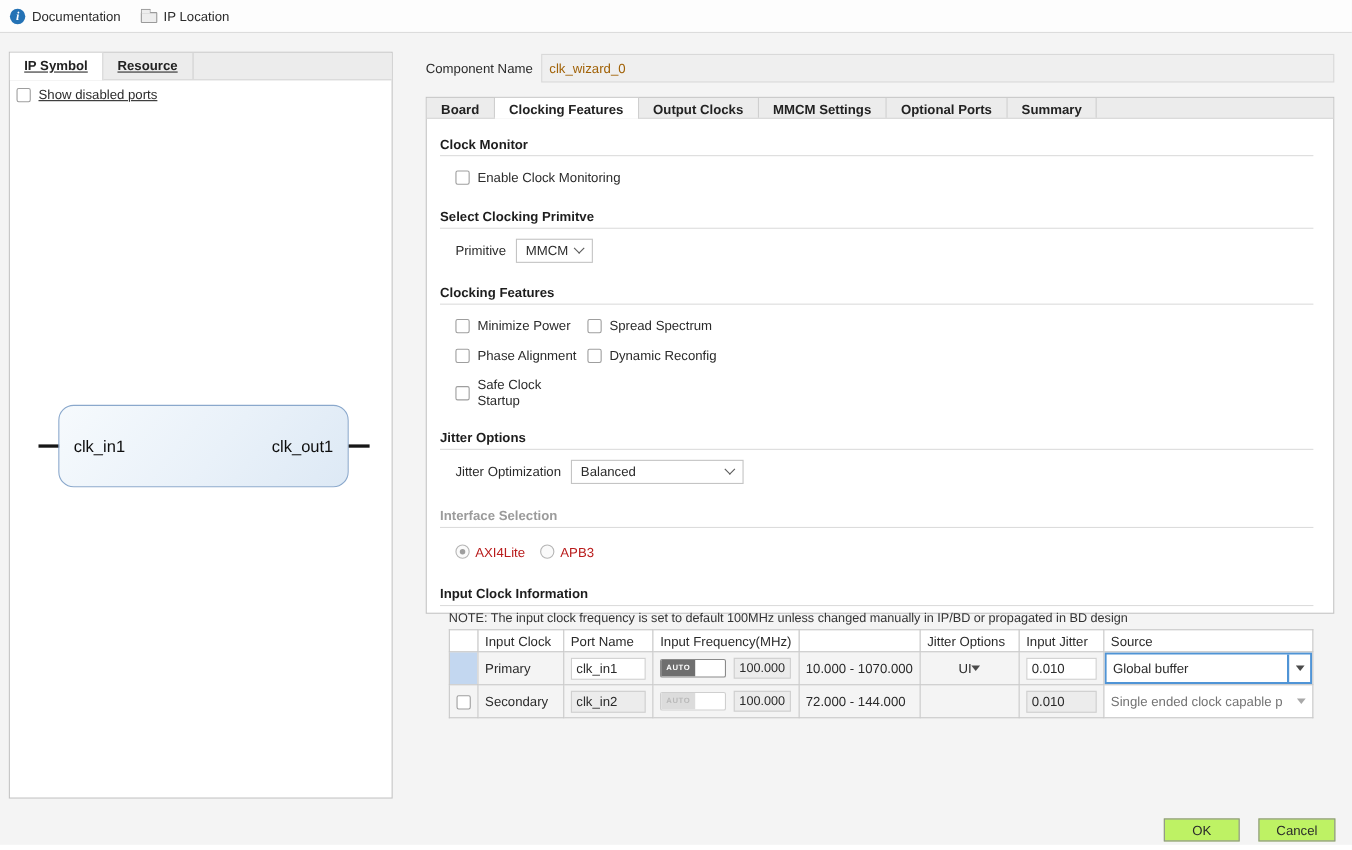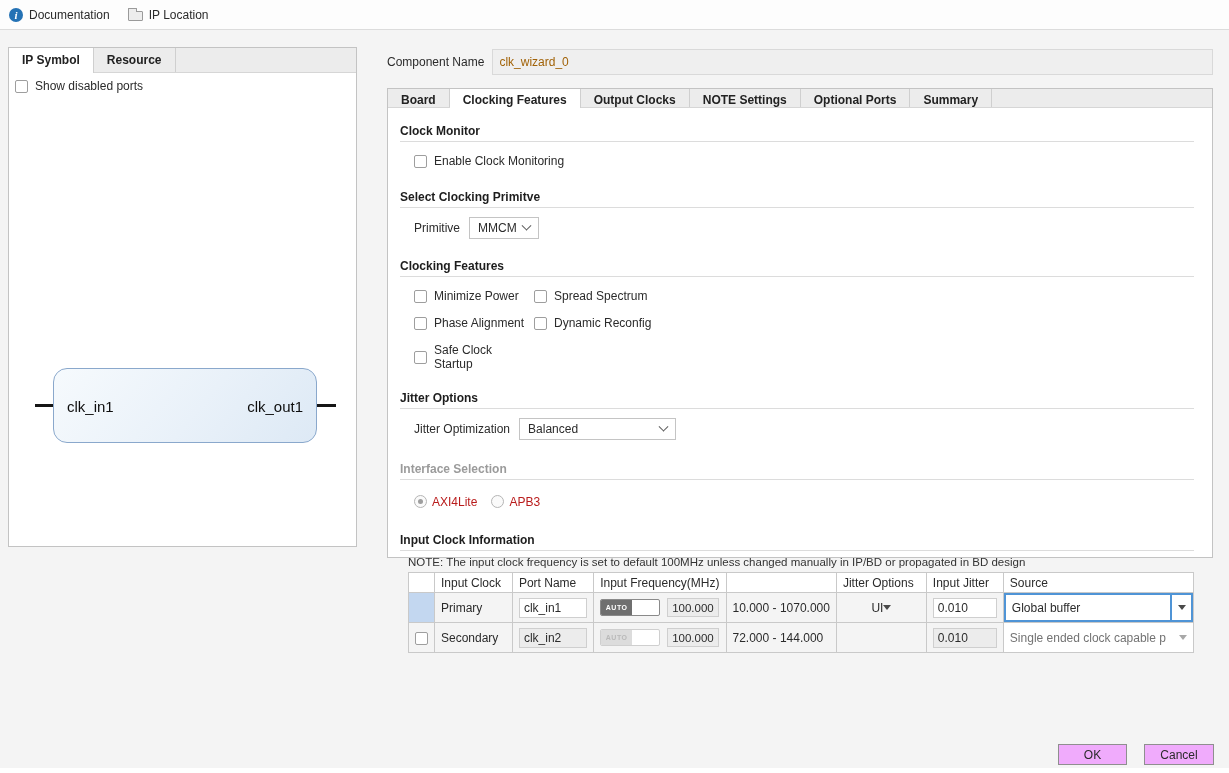--- a/index.html
+++ b/index.html
@@ -29,22 +29,22 @@
     width: 15px; height: 10px; background: #ededed;
     border: 1px solid #9a9a9a; border-radius: 1px; position: relative; margin-top: 3px;
   }
   .folder-icon::before {
     content: ""; position: absolute; left: -1px; top: -4px;
     width: 7px; height: 3px; background: #ededed;
     border: 1px solid #9a9a9a; border-bottom: none; border-radius: 1px 1px 0 0;
   }
   
   .left-panel {
-    position: absolute; left: 8px; top: 47px; width: 349px; height: 500px;
-    background: #fff; border: 1px solid #c3c3c3;
+    position: absolute; left: 8px; top: 47px; width: 349px; height: 679px;
+    background: #fff; border: 1px solid #c3c3c3; text-decoration: underline;
   }
   .lp-tabs, .rp-tabs {
     display: flex; background: #ececec; border-bottom: 1px solid #d6d6d6;
   }
   .lp-tabs { height: 25px; }
   .rp-tabs { height: 23px; }
   .tab {
     padding: 5px 13px 0 13px; font-weight: bold; font-size: 12px; color: #222;
     border-right: 1px solid #cfcfcf; cursor: pointer; white-space: nowrap;
   }
@@ -160,21 +160,21 @@
   }
   .src-combo.focused { border: 2px solid #4f94d6; }
   .src-text { flex: 1; padding: 0 6px; }
   .src-text.disabled { color: #737373; }
   .src-arrow {
     width: 21px; align-self: stretch; display: flex; align-items: center; justify-content: center;
     border-left: 2px solid #4f94d6;
   }
   
   .btn {
-    position: absolute; top: 744px; height: 21px; background: #f0abfc;
+    position: absolute; top: 744px; height: 21px; background: #bef264;
     border: 1px solid #8f8f8f; font-family: "Liberation Sans", sans-serif;
     font-size: 12px; color: #2b2b2b; cursor: pointer;
   }
   .btn-ok { left: 1058px; width: 69px; }
   .btn-cancel { left: 1144px; width: 70px; }
   .bottom-strip { position: absolute; left: 0; top: 768px; width: 1229px; height: 5px; background: #fff; }
 </style>
 </head>
 <body>
 
@@ -211,21 +211,21 @@
 <div class="comp-row">
   <span>Component Name</span>
   <input class="comp-input" value="clk_wizard_0" style="">
 </div>
 
 <div class="right-panel">
   <div class="rp-tabs">
     <div class="tab">Board</div>
     <div class="tab active">Clocking Features</div>
     <div class="tab">Output Clocks</div>
-    <div class="tab">NOTE Settings</div>
+    <div class="tab">MMCM Settings</div>
     <div class="tab">Optional Ports</div>
     <div class="tab">Summary</div>
   </div>
   <div class="rp-body">
 
     <div class="section-title" style="margin-top:8px">Clock Monitor</div>
     <div class="rule"></div>
     <label class="cb-row indent" style="margin-top:12px">
       <span class="cb"></span>
       <span>Enable Clock Monitoring</span>

